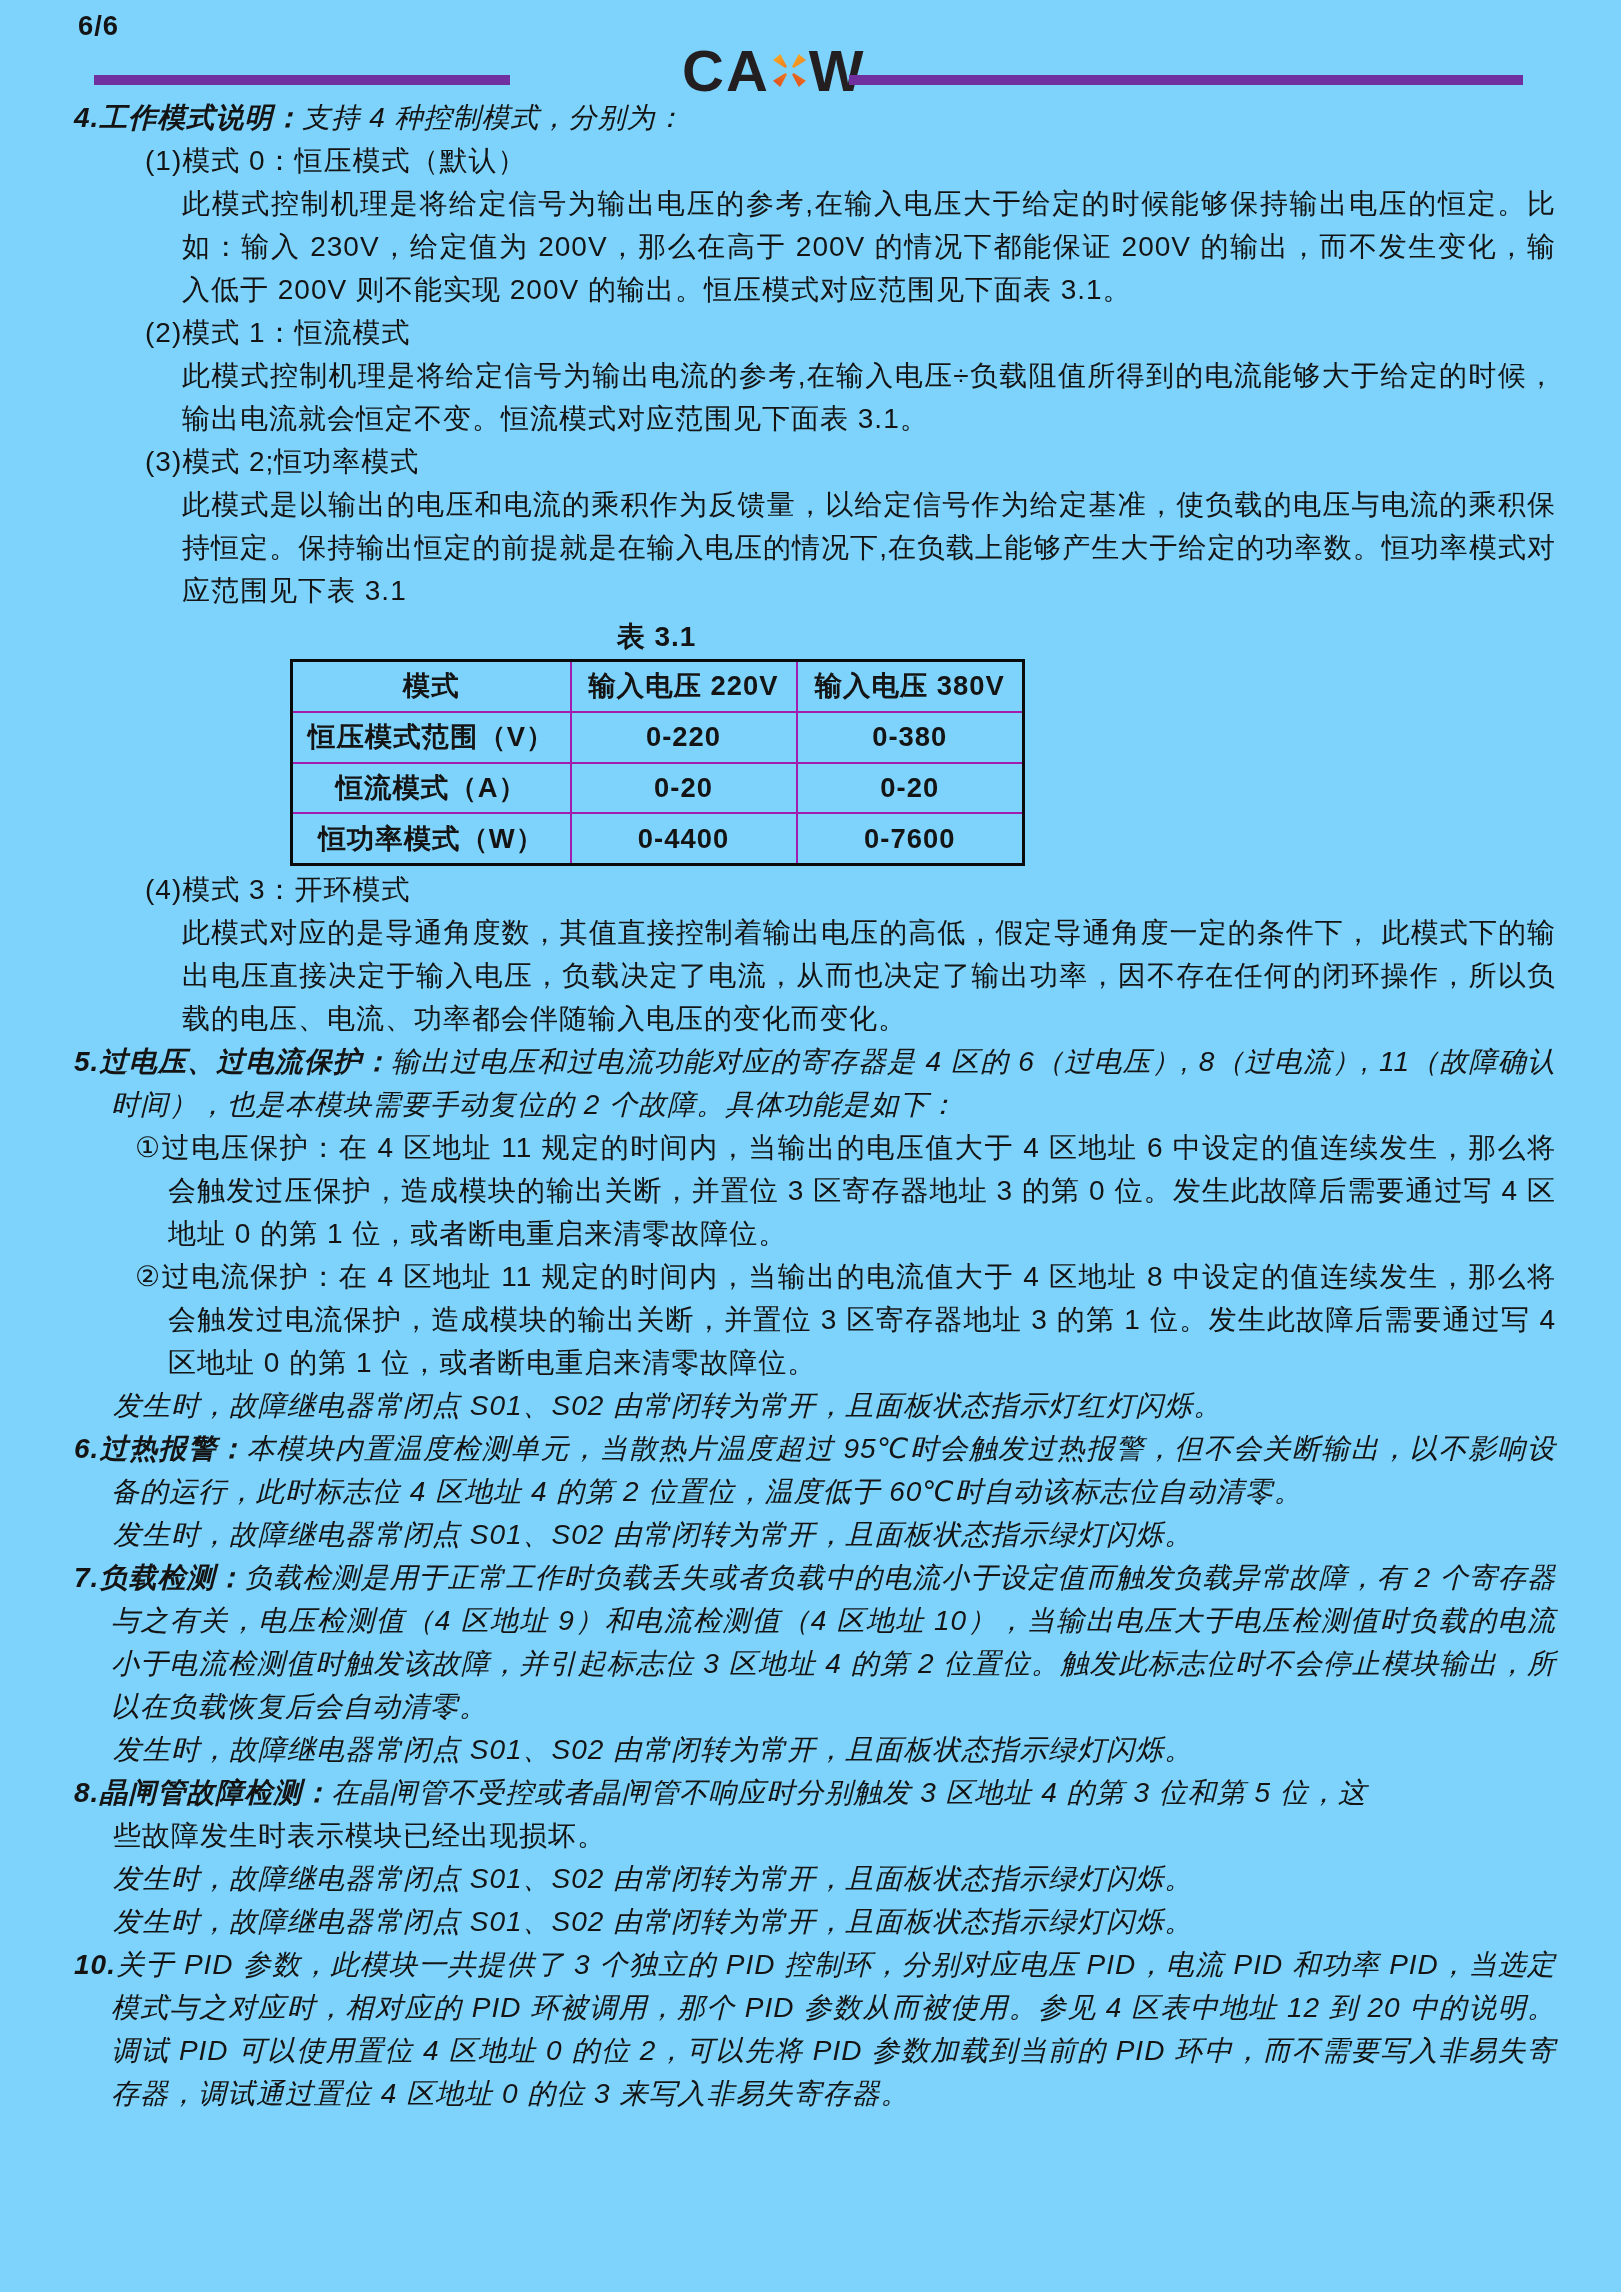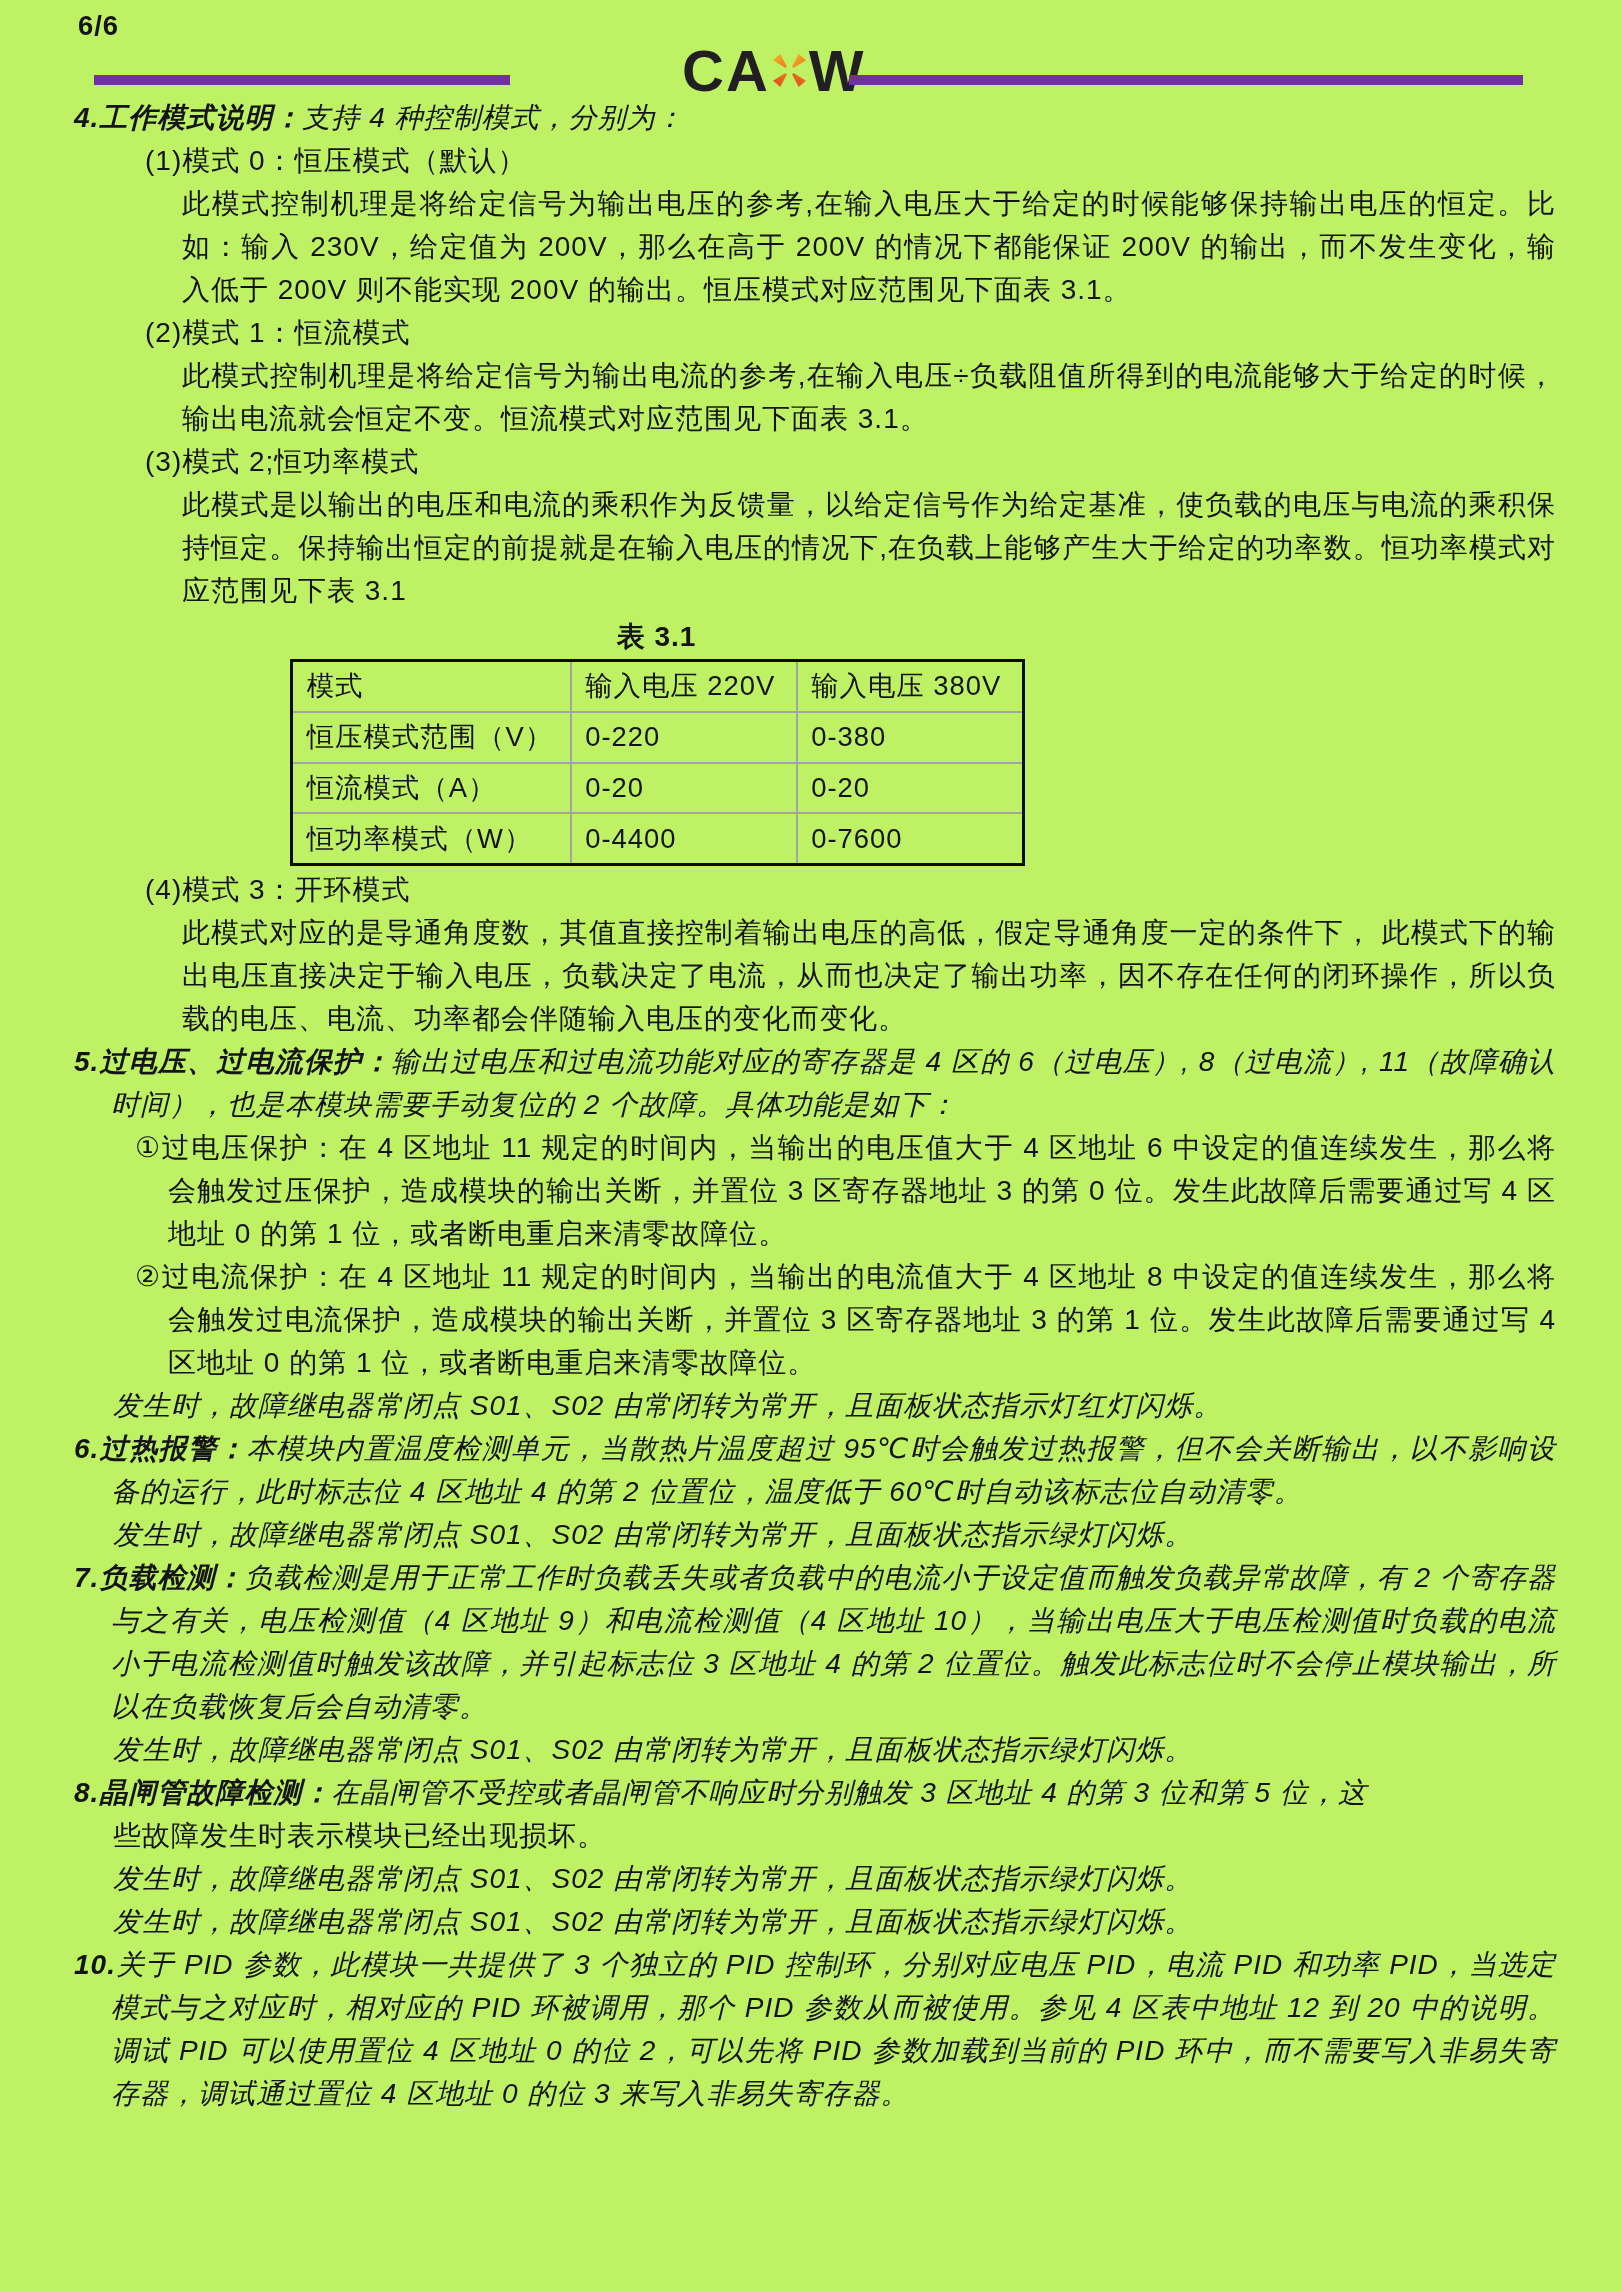--- a/index.html
+++ b/index.html
@@ -1,18 +1,18 @@
 <!DOCTYPE html>
 <html><head>
 <meta charset="utf-8">
 <style>
   html,body { margin:0; padding:0; background:#e8e8e8; }
   .page {
     position:relative; width:1621px; height:2293px; margin:0 auto;
-    background:#bef264; overflow:hidden;
+    background:#7dd3fc; overflow:hidden;
     font-family:"Liberation Sans","DejaVu Sans",sans-serif;
     color:#141414;
   }
   
   .page-num {
     position:absolute; left:78px; top:9.8px;
     font-size:27.4px; font-weight:bold; letter-spacing:1px;
   }
   .rule { position:absolute; top:75px; height:9.8px; background:#7030A0; }
   .rule-left  { left:94px;  width:416px; }
@@ -43,24 +43,24 @@
   .tbl-caption {
     margin:2px 0 0 216px; width:733px; text-align:center;
     font-weight:bold; font-size:28px; line-height:45px; letter-spacing:1px;
   }
   table.t31 {
     border-collapse:collapse; margin:0 0 2px 216px;
     width:733px; table-layout:fixed;
     border:3.9px solid #0a0a0a;
   }
   table.t31 td {
-    border:2px solid #a3a3a3;
+    border:2px solid #a21caf;
     padding:3.9px 13.7px; height:41px;
-    font-size:27.4px; font-weight:normal; letter-spacing:1px;
-    vertical-align:middle; text-align:left;
+    font-size:27.4px; font-weight:bold; letter-spacing:1px;
+    vertical-align:middle; text-align:center;
   }
   .t31 col.c1 { width:279px; }
   .t31 col.c2 { width:226px; }
   .t31 col.c3 { width:227px; }
 </style>
 </head>
 <body>
 
 <div class="page">
 

